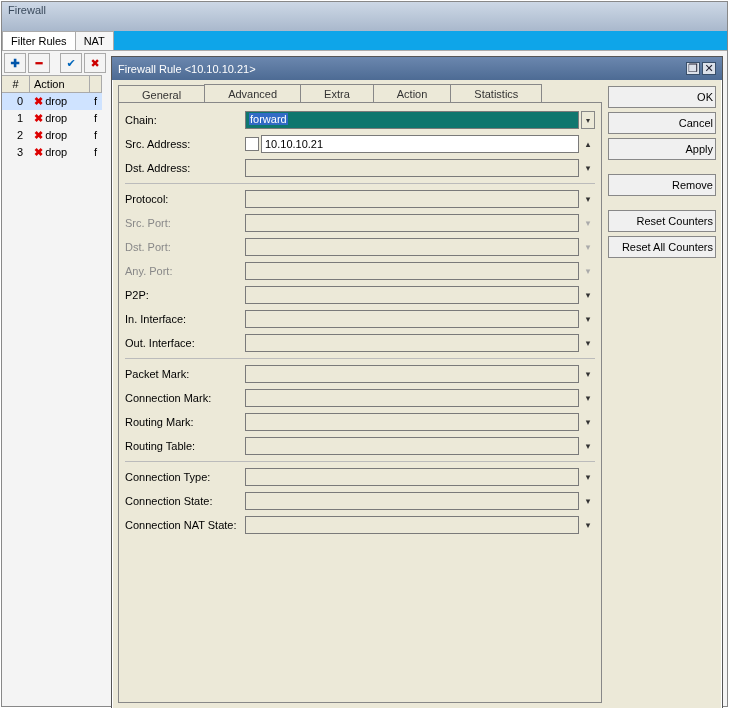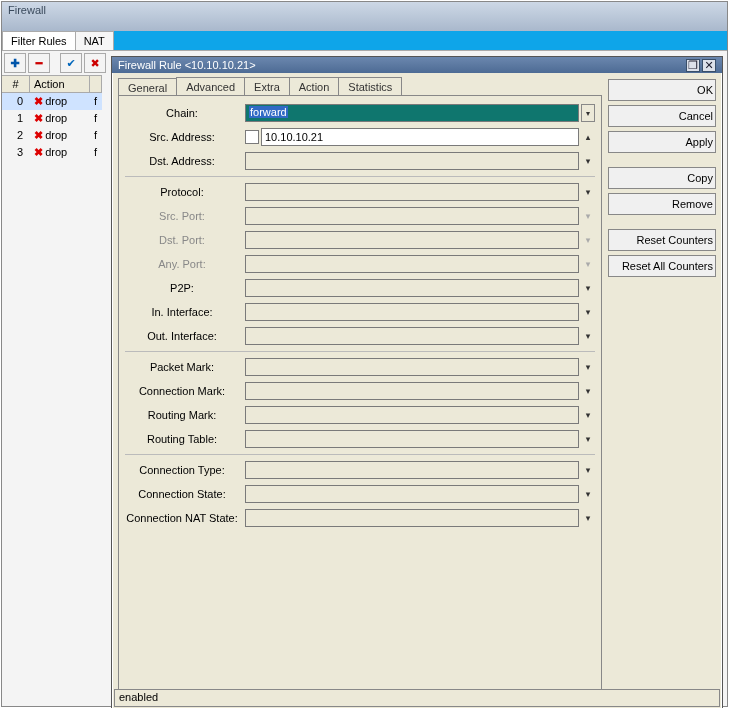--- a/index.html
+++ b/index.html
@@ -18,32 +18,32 @@
   .col-num { width: 28px; text-align: center; }
   .col-action { width: 60px; }
   .col-rest { width: 12px; }
   .data-row { display: flex; }
   .data-row .col { border-right: 1px solid transparent; }
   .data-row .col-num { text-align: right; padding-right: 6px; }
   .data-row.sel { background: #cfe3ff; }
   .drop-x { color: #d00; font-weight: bold; margin-right: 2px; }
 
   .dialog { position: absolute; left: 109px; top: 5px; width: 612px; height: 654px; border: 1px solid #555; background: #ece9d8; display: flex; flex-direction: column; box-shadow: 0 0 0 1px #fff inset; }
-  .dlg-title { background: linear-gradient(to bottom, #6b87ae, #4d6b94); color: #fff; padding: 2px 6px; height: 16px; display: flex; align-items: center; justify-content: space-between; }
+  .dlg-title { background: linear-gradient(to bottom, #6b87ae, #4d6b94); color: #fff; padding: 2px 6px; height: 23px; display: flex; align-items: center; justify-content: space-between; }
   .dlg-title-btns { display: flex; gap: 2px; }
   .tbtn-sm { width: 14px; height: 13px; background: #dce1ea; border: 1px solid #394f6a; display: flex; align-items: center; justify-content: center; cursor: pointer; font-size: 9px; color: #223; line-height: 1; }
   .dlg-body { flex: 1; display: flex; position: relative; }
   .tabs2 { position: absolute; left: 6px; top: 4px; display: flex; }
-  .tab2 { padding: 3px 9px; border: 1px solid #888; border-bottom: none; background: #ece9d8; margin-right: -1px; cursor: default; color: #333; }
+  .tab2 { padding: 3px 23px; border: 1px solid #888; border-bottom: none; background: #ece9d8; margin-right: -1px; cursor: default; color: #333; }
   .tab2.active { background: #ece9d8; position: relative; top: 1px; }
   .form-area { position: absolute; left: 6px; right: 120px; top: 22px; bottom: 6px; border: 1px solid #888; border-top: 1px solid #888; padding: 8px 6px; background: #ece9d8; }
   .btn-col { position: absolute; right: 6px; top: 6px; width: 108px; display: flex; flex-direction: column; gap: 4px; }
   .winbtn { border: 1px solid #888; background: #f0f0f0; padding: 4px 2px; text-align: right; cursor: pointer; }
   .form-row { display: flex; align-items: center; margin-bottom: 6px; }
-  .lbl { width: 120px; text-align: center; padding-right: 6px; color: #000; }
+  .lbl { width: 120px; text-align: left; padding-right: 6px; color: #000; }
   .lbl.dim { color: #888; }
   .field { flex: 1; display: flex; align-items: center; gap: 2px; }
   .txt { flex: 1; height: 18px; border: 1px solid #7a7a7a; background: #fff; padding: 1px 3px; }
   .sel-chain { flex: 1; height: 18px; border: 1px solid #7a7a7a; background: #0f766e; padding: 1px 3px; }
   .sel-chain .highlight { background: #316ac5; color: #fff; padding: 0 1px; }
   .updn { width: 14px; height: 18px; border: 1px solid #888; background: #ece9d8; display: flex; align-items: center; justify-content: center; font-size: 8px; color: #333; cursor: pointer; }
   .arrow { width: 14px; height: 18px; display: flex; align-items: center; justify-content: center; font-size: 9px; color: #333; cursor: pointer; }
   .arrow.dim { color: #aaa; }
   .chk { width: 14px; height: 14px; border: 1px solid #7a7a7a; background: #fff; }
   .hr { border-top: 1px solid #bbb; margin: 6px 0; }
@@ -249,23 +249,21 @@
               <div class="arrow">▾</div>
             </div>
           </div>
         </div>
 
         <div class="btn-col">
           <div class="winbtn">OK</div>
           <div class="winbtn">Cancel</div>
           <div class="winbtn">Apply</div>
           <div style="height:6px"></div>
-          <div class="winbtn">Copy</div>
           <div class="winbtn">Remove</div>
           <div style="height:6px"></div>
           <div class="winbtn">Reset Counters</div>
           <div class="winbtn">Reset All Counters</div>
         </div>
       </div>
-      <div class="status">enabled</div>
     </div>
   </div>
 </div>
 
 </body></html>

